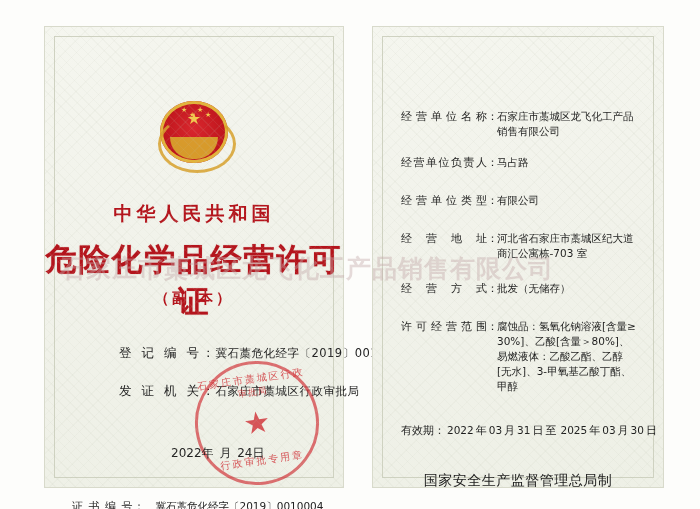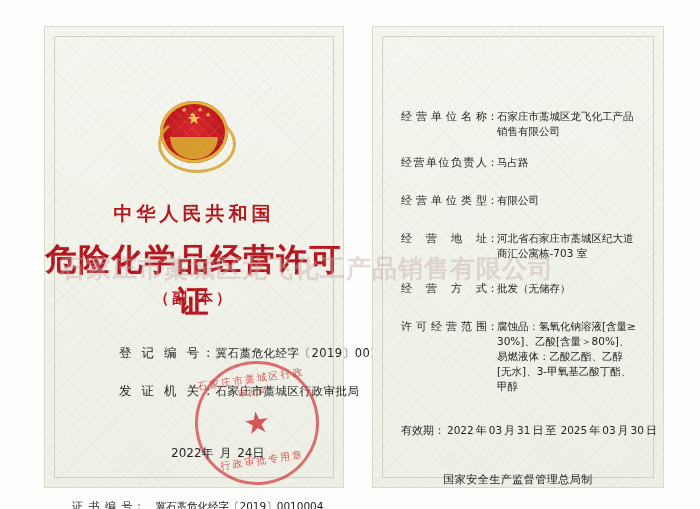--- a/index.html
+++ b/index.html
@@ -293,21 +293,21 @@
   .validity .lbl { letter-spacing: 0; }
   .validity .seg { margin: 0 2px; }
   .validity .num { font-size: 10.5px; }
 
   .footer-agency {
     position: absolute;
     left: 372px;
     top: 472px;
     width: 292px;
     text-align: center;
-    font-size: 11px;
+    font-size: 14px;
     color: #1b1b1b;
     letter-spacing: 0.5px;
   }
 </style>
 </head>
 <body>
 
 <div class="doc">
 
   <div class="panel panel-left">

